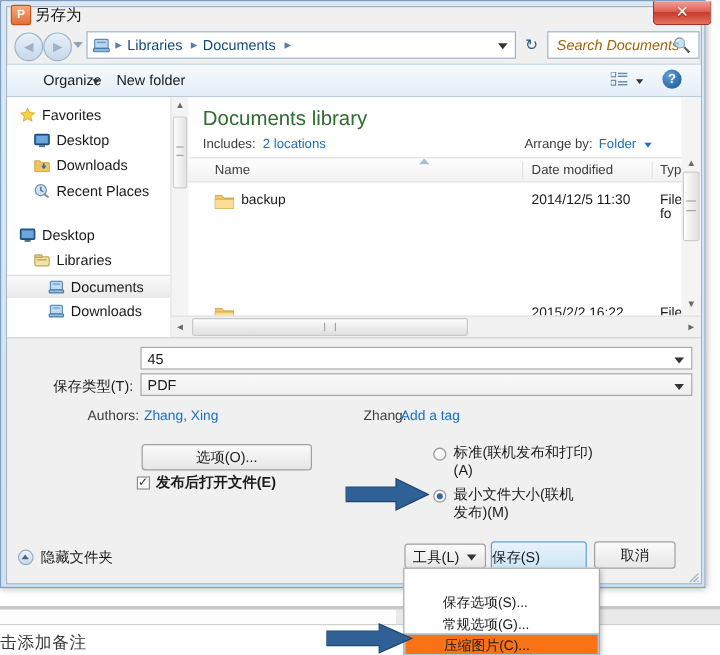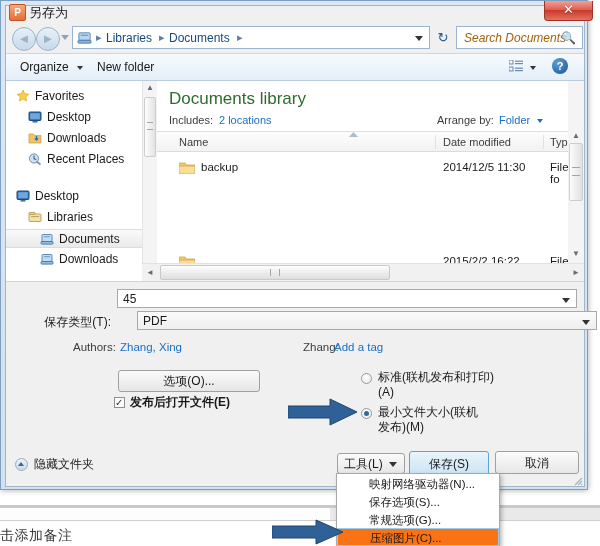--- a/index.html
+++ b/index.html
@@ -54,21 +54,21 @@
   .crumb-sep{position:absolute;top:4px;font-size:11px;color:#5a7fa5;}
   #addr-caret{position:absolute;right:6px;top:9px;width:0;height:0;border-left:4px solid transparent;border-right:4px solid transparent;border-top:5px solid #333;}
   #refresh-btn{position:absolute;left:426px;top:2px;width:22px;height:23px;text-align:center;line-height:23px;color:#2a5d8f;font-size:13px;}
   #searchbox{position:absolute;left:450px;top:2px;width:127px;height:23px;background:#fff;border:1px solid #9ab4cd;box-sizing:border-box;}
   #search-ph{position:absolute;left:7px;top:4px;font-size:12px;font-style:italic;color:#a16207;}
   #search-icon{position:absolute;right:6px;top:4px;font-size:12px;color:#4a7fb5;}
 
   
   #toolbar{position:absolute;left:5px;top:52px;width:578px;height:28px;
     background:linear-gradient(to bottom,#f6fafd,#e4eef8);border-top:1px solid #c5d8e8;border-bottom:1px solid #b9ccdd;box-sizing:border-box;}
-  #organize{position:absolute;left:14px;top:6px;font-size:12px;color:#1a1a1a;}
+  #organize{position:absolute;left:30px;top:6px;font-size:12px;color:#1a1a1a;}
   #organize-caret{position:absolute;left:71px;top:12px;width:0;height:0;border-left:3.5px solid transparent;border-right:3.5px solid transparent;border-top:4.5px solid #333;}
   #newfolder{position:absolute;left:91px;top:6px;font-size:12px;color:#1a1a1a;}
   #viewicon{position:absolute;left:503px;top:6px;width:14px;height:13px;}
   #view-caret{position:absolute;left:524px;top:12px;width:0;height:0;border-left:3.5px solid transparent;border-right:3.5px solid transparent;border-top:4.5px solid #333;}
   #helpicon{position:absolute;left:546px;top:4px;width:16px;height:16px;border-radius:50%;
     background:radial-gradient(circle at 35% 30%,#5e9fd8,#17538f);color:#fff;font-size:11px;font-weight:bold;text-align:center;line-height:16px;}
 
   
   #navpane{position:absolute;left:5px;top:80px;width:136px;height:200px;background:#fff;overflow:hidden;}
   .navitem{position:absolute;left:0;width:136px;height:19px;font-size:12px;color:#1a1a1a;}
@@ -111,21 +111,21 @@
   #listhscroll .lt{position:absolute;left:1px;top:1px;width:14px;height:15px;text-align:center;line-height:15px;font-size:8px;color:#6a6a6a;}
   #listhscroll .rt{position:absolute;right:1px;top:1px;width:14px;height:15px;text-align:center;line-height:15px;font-size:8px;color:#6a6a6a;}
   #listhscroll .thumb{position:absolute;left:18px;top:1px;width:230px;height:15px;background:linear-gradient(to bottom,#fdfdfd,#dedede);border:1px solid #c9c9c9;box-sizing:border-box;border-radius:2px;}
   #listhscroll .grip{position:absolute;left:128px;top:5px;width:8px;height:7px;border-left:1px solid #a4a4a4;border-right:1px solid #a4a4a4;}
 
   
   #formarea{position:absolute;left:5px;top:280px;width:578px;height:202px;background:#f0f0f0;border-top:1px solid #d4d4d4;box-sizing:border-box;}
   .flabel{position:absolute;font-size:12px;color:#1a1a1a;text-align:right;}
   .fcombo{position:absolute;height:19px;border:1px solid #a9a9a9;box-sizing:border-box;}
   .fcombo.white{background:#fff;}
-  .fcombo.grey{background:linear-gradient(to bottom,#fbfbfb,#eeeeee);margin-left:20px;}
+  .fcombo.grey{background:linear-gradient(to bottom,#fbfbfb,#eeeeee);}
   .fcombo .val{position:absolute;left:5px;top:2px;font-size:12px;color:#1a1a1a;}
   .fcombo .car{position:absolute;right:6px;top:8px;width:0;height:0;border-left:4px solid transparent;border-right:4px solid transparent;border-top:5px solid #333;}
 
   #authors-lbl{position:absolute;left:72px;top:340px;font-size:11.5px;color:#3c3c3c;}
   #authors-val{position:absolute;left:119px;top:340px;font-size:11.5px;color:#1a6fc4;}
   #tags-lbl{position:absolute;left:302px;top:340px;font-size:11.5px;color:#3c3c3c;}
   #tags-val{position:absolute;left:333px;top:340px;font-size:11.5px;color:#1a6fc4;}
 
   #options-btn{position:absolute;left:117px;top:369px;width:142px;height:22px;
     background:linear-gradient(to bottom,#fafafa,#e6e6e6);border:1px solid #a0a0a0;border-radius:3px;box-sizing:border-box;
@@ -145,22 +145,22 @@
   #hidefolders-tri{position:absolute;left:17px;top:461px;width:0;height:0;border-left:3.5px solid transparent;border-right:3.5px solid transparent;border-bottom:4.5px solid #44658a;}
   #hidefolders-lbl{position:absolute;left:33px;top:455px;font-size:12px;color:#1a1a1a;}
 
   #tools-btn{position:absolute;left:336px;top:452px;width:68px;height:21px;
     background:linear-gradient(to bottom,#fbfbfb,#e7e7e7);border:1px solid #a0a0a0;border-radius:3px;box-sizing:border-box;
     font-size:12px;color:#1a1a1a;line-height:20px;}
   #tools-lbl{position:absolute;left:6px;top:0;}
   #tools-caret{position:absolute;right:7px;top:8px;width:0;height:0;border-left:4px solid transparent;border-right:4px solid transparent;border-top:5px solid #333;}
   #save-btn{position:absolute;left:408px;top:450px;width:80px;height:25px;
     background:linear-gradient(to bottom,#eaf4fb,#c9e4f5);border:1px solid #5ba4d6;border-radius:3px;box-sizing:border-box;
-    font-size:12px;color:#1a1a1a;text-align:center;line-height:24px;}
-  #cancel-btn{position:absolute;left:494px;top:450px;width:84px;height:23px;
+    font-size:12px;color:#1a1a1a;text-align:left;line-height:24px;}
+  #cancel-btn{position:absolute;left:494px;top:450px;width:68px;height:23px;
     background:linear-gradient(to bottom,#fbfbfb,#e7e7e7);border:1px solid #a0a0a0;border-radius:3px;box-sizing:border-box;
     font-size:12px;color:#1a1a1a;text-align:center;line-height:22px;}
   #resize-grip{position:absolute;right:4px;bottom:3px;width:10px;height:10px;}
 
   
   #tools-menu{position:absolute;left:336px;top:473px;width:164px;height:73px;background:#fff;border:1px solid #a9a9a9;box-sizing:border-box;box-shadow:2px 2px 4px rgba(0,0,0,.25);}
   .menuitem{position:absolute;left:0;width:162px;height:18px;font-size:11.5px;color:#1a1a1a;}
   .menuitem .mlbl{position:absolute;left:32px;top:2px;}
   .menuitem.hl{background:#f97316;border:1px solid #9ecbe8;box-sizing:border-box;}
 </style>
@@ -394,23 +394,20 @@
   </div>
   <div id="save-btn">保存(S)</div>
   <div id="cancel-btn">取消</div>
 
   <svg id="resize-grip" viewBox="0 0 10 10">
     <path d="M9 2 L2 9 M9 5 L5 9 M9 8 L8 9" stroke="#9eb4c8" stroke-width="1.1" fill="none"></path>
   </svg>
 </div>
 
 <div id="tools-menu">
-  <div class="menuitem" style="top:1px">
-    <span class="mlbl">映射网络驱动器(N)...</span>
-  </div>
   <div class="menuitem" style="top:19px">
     <span class="mlbl">保存选项(S)...</span>
   </div>
   <div class="menuitem" style="top:37px">
     <span class="mlbl">常规选项(G)...</span>
   </div>
   <div class="menuitem hl" style="top:54px">
     <span class="mlbl">压缩图片(C)...</span>
   </div>
 </div>

